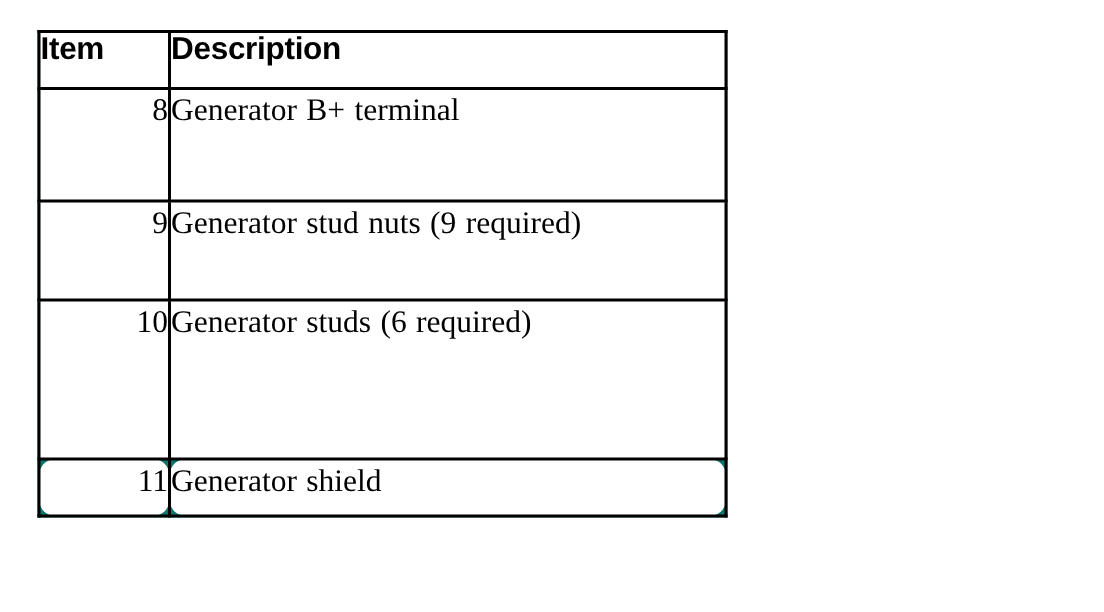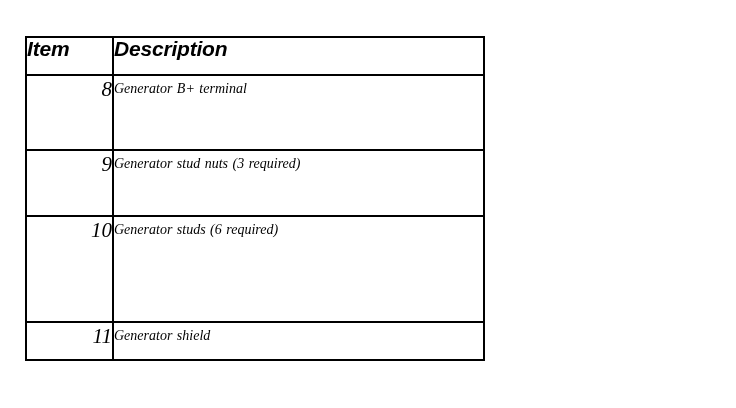--- a/index.html
+++ b/index.html
@@ -12,26 +12,25 @@
     height: 408px;
     position: relative;
     overflow: hidden;
     font-family: "Liberation Serif", "DejaVu Serif", serif;
     -webkit-font-smoothing: none;
   }
 
   #parts-table {
     position: absolute;
     left: 25px;
-    top: 36px;
+    top: 20px;
     width: 458px;
     border-collapse: collapse;
     table-layout: fixed;
     background: #0f766e;
-    font-style: italic;
   }
 
   #parts-table td,
   #parts-table th {
     border: 2px solid #000000;
     background: #ffffff;
     vertical-align: top;
     padding: 0;
   }
 
@@ -55,33 +54,33 @@
   
   td.cell-item {
     font-size: 21px;
     line-height: 26px;
     color: #000000;
     text-align: right;
     padding: 6px 25px 0 0;
   }
 
   td.cell-desc {
-    font-size: 14px;
+    font-size: 21px;
     line-height: 26px;
     color: #000000;
     text-align: left;
     padding: 6px 6px 0 9px;
     word-spacing: 1px;
   }
 
   
   tr.row-h8  td { height: 73px; }
   tr.row-h9  td { height: 64px; }
   tr.row-h10 td { height: 104px; margin-left: 20px; }
-  tr.row-h11 td { height: 36px; }
+  tr.row-h11 td { height: 36px; border-radius: 11px; }
   tr.row-h12 td { height: 33px; }
 </style>
 </head>
 <body>
 
 <table id="parts-table">
   <colgroup>
     <col class="col-item">
     <col class="col-desc">
   </colgroup>
@@ -91,21 +90,21 @@
       <th>Description</th>
     </tr>
   </thead>
   <tbody>
     <tr class="row-h8">
       <td class="cell-item">8</td>
       <td class="cell-desc">Generator B+ terminal</td>
     </tr>
     <tr class="row-h9">
       <td class="cell-item">9</td>
-      <td class="cell-desc">Generator stud nuts (3 required)</td>
+      <td class="cell-desc">Generator stud nuts (9 required)</td>
     </tr>
     <tr class="row-h10">
       <td class="cell-item">10</td>
       <td class="cell-desc">Generator studs (6 required)</td>
     </tr>
     <tr class="row-h11">
       <td class="cell-item">11</td>
       <td class="cell-desc">Generator shield</td>
     </tr>
   </tbody>

